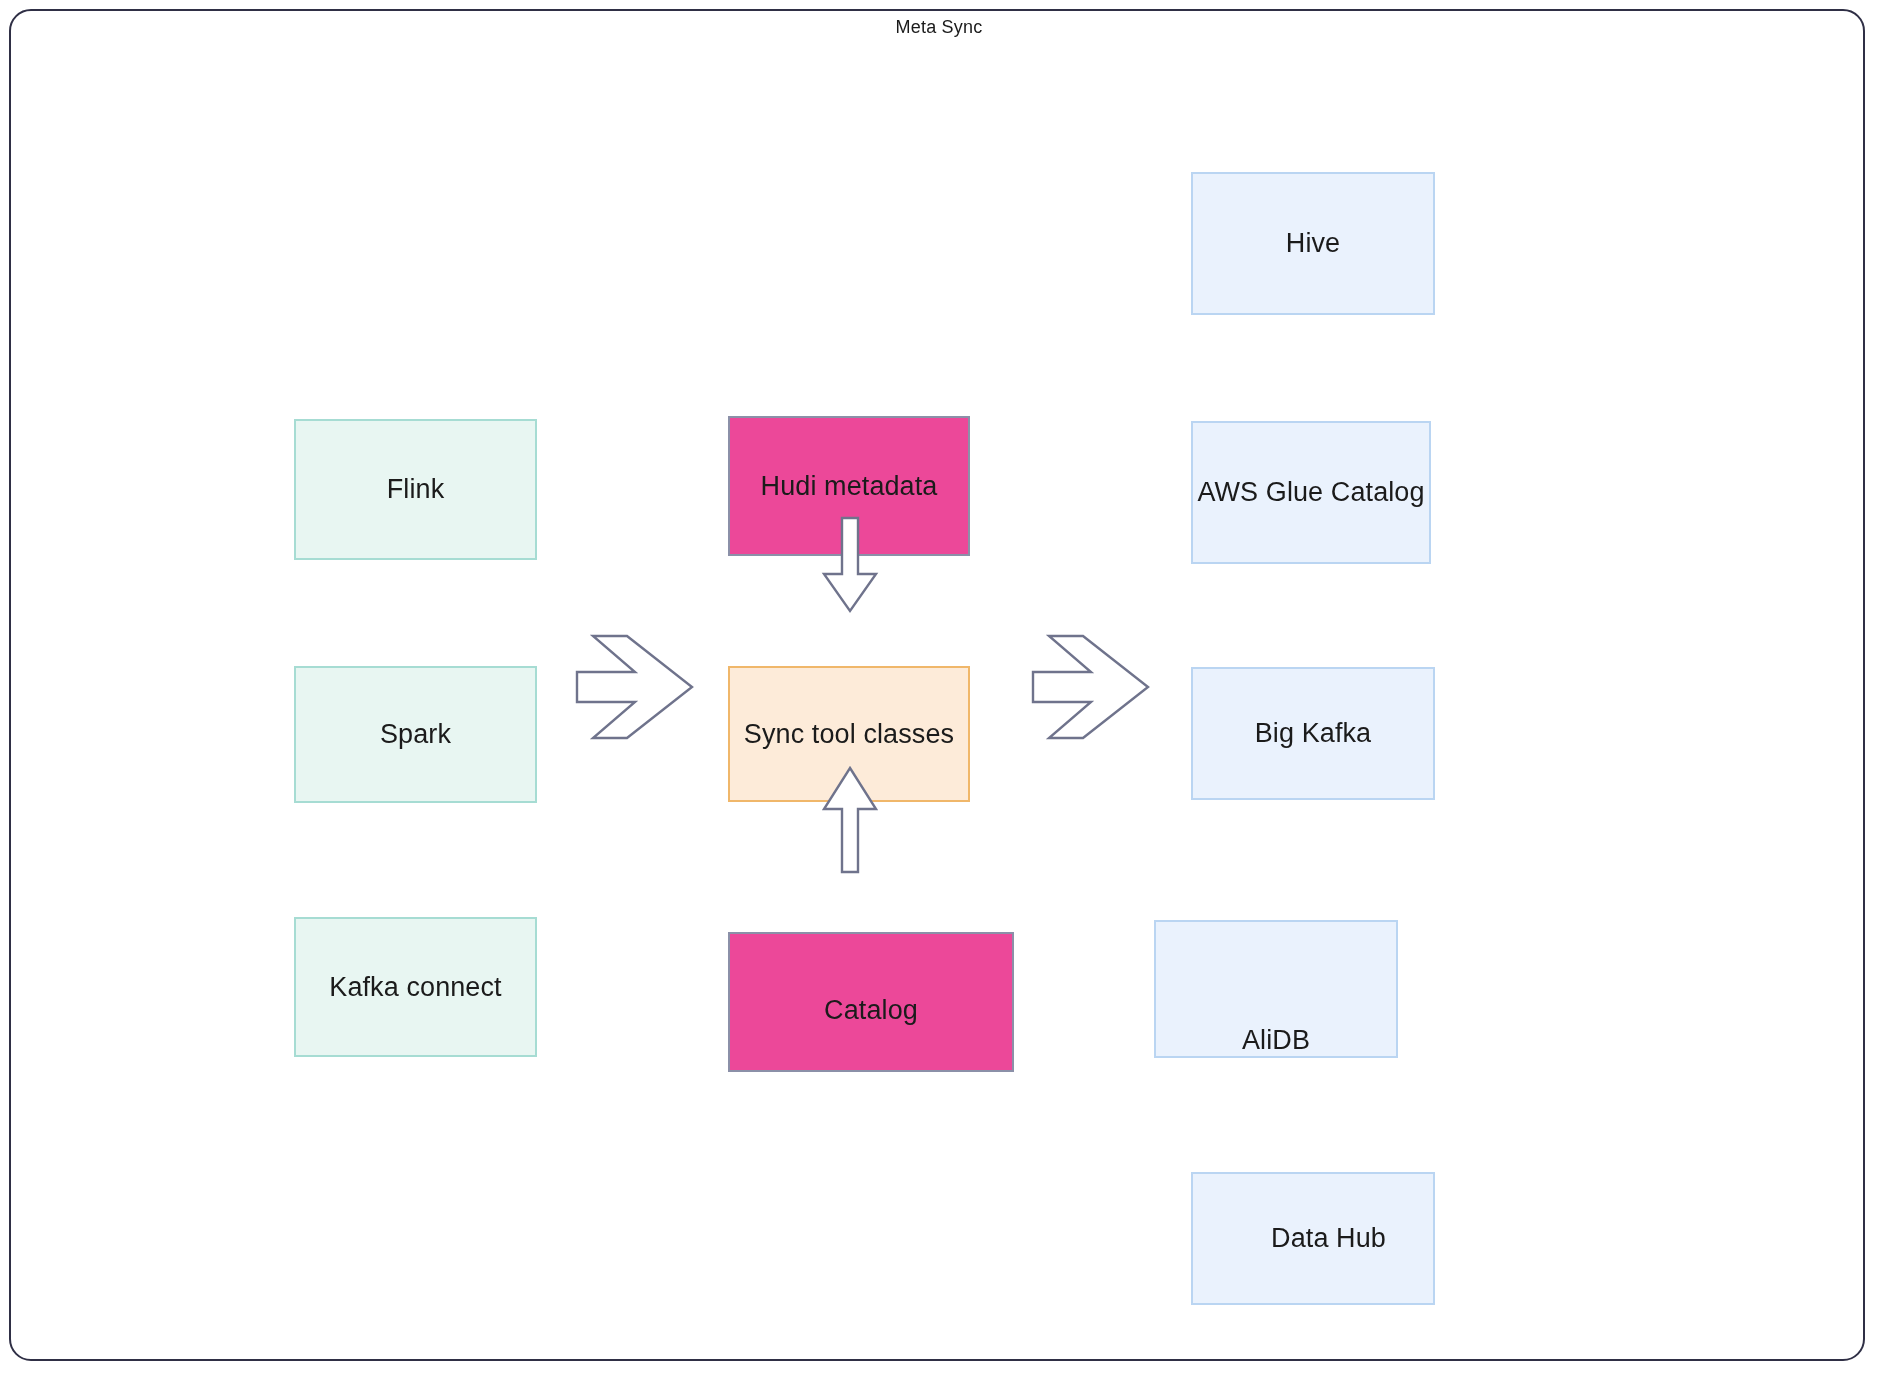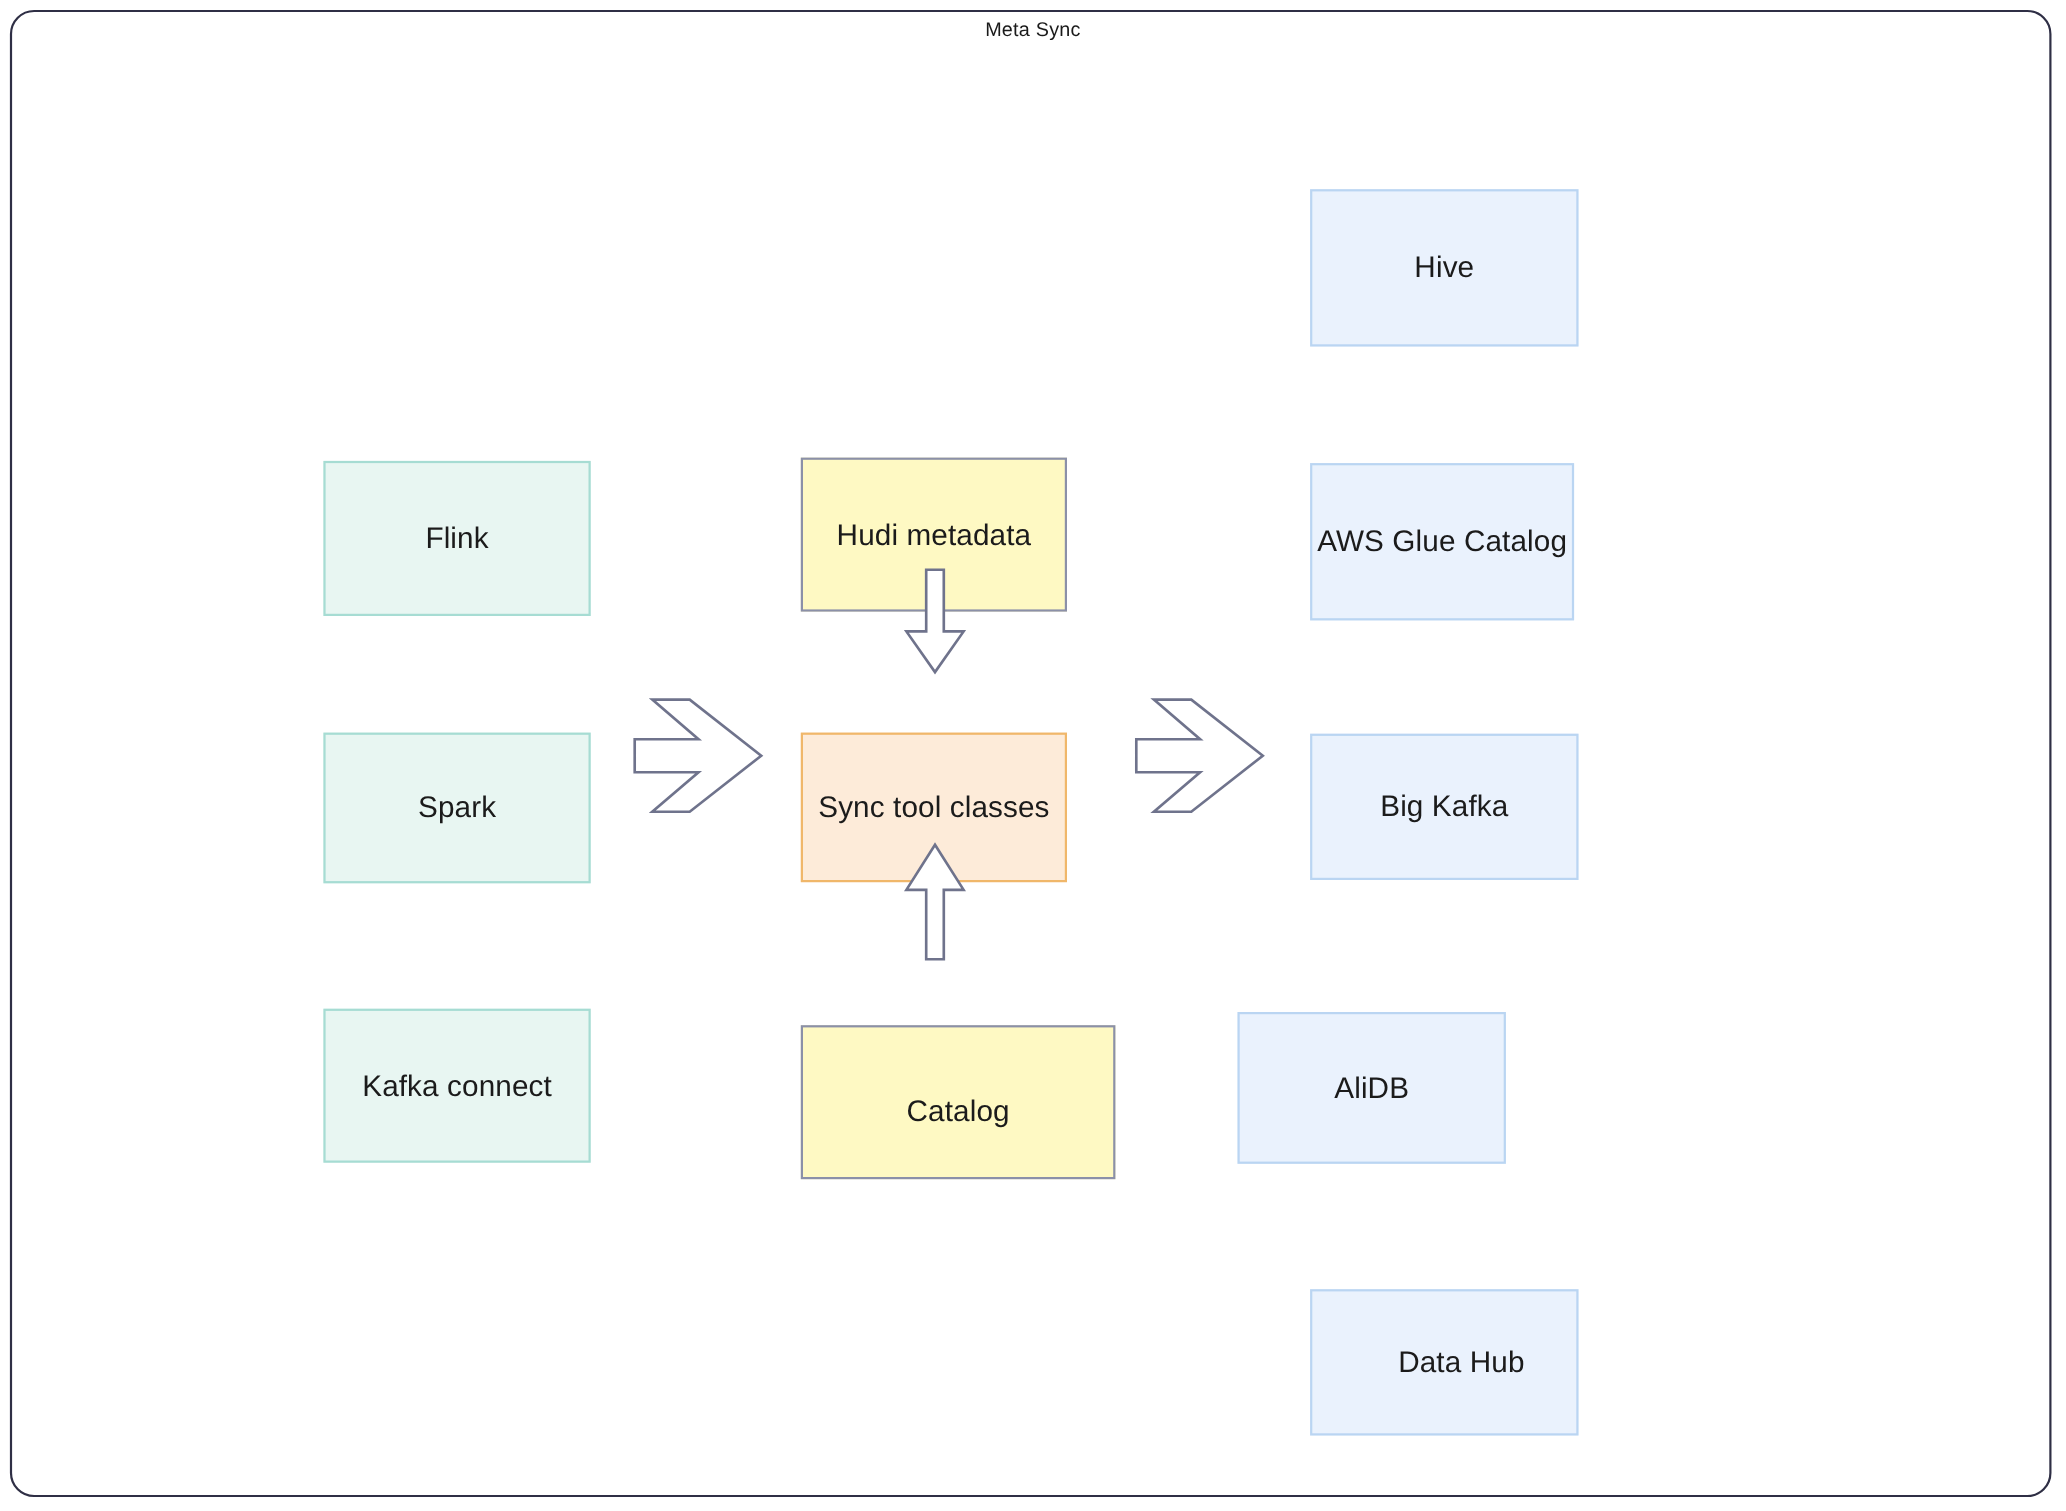--- a/index.html
+++ b/index.html
@@ -58,21 +58,21 @@
     text-align: center;
     line-height: 1.2;
     margin-top: 48px;
   }
 
   .node.source {
     background: #e8f6f2;
     border: 2px solid #a6dcd3;
   }
   .node.middle {
-    background: #fef9c3;
+    background: #ec4899;
     border: 2px solid #8b90a8;
   }
   .node.central {
     background: #fdebd9;
     border: 2px solid #f0b76a;
   }
   .node.target {
     background: #eaf2fd;
     border: 2px solid #bad5f2;
   }
@@ -102,21 +102,21 @@
   </div>
 
   <div class="node target" style="left:1191px; top:373px; width:240px; height:143px;">
     <span>AWS Glue Catalog</span>
   </div>
 
   <div class="node target" style="left:1191px; top:619px; width:244px; height:133px;">
     <span>Big Kafka</span>
   </div>
 
-  <div class="node target" style="left:1125px; top:872px; width:244px; height:138px;">
+  <div class="node target" style="left:1154px; top:872px; width:244px; height:138px;align-items:flex-end;">
     <span>AliDB</span>
   </div>
 
   <div class="node target" style="left:1191px; top:1124px; width:244px; height:133px;padding-left:31px;">
     <span>Data Hub</span>
   </div>
 
   <div class="node source" style="left:294px; top:371px; width:243px; height:141px;">
     <span>Flink</span>
   </div>

